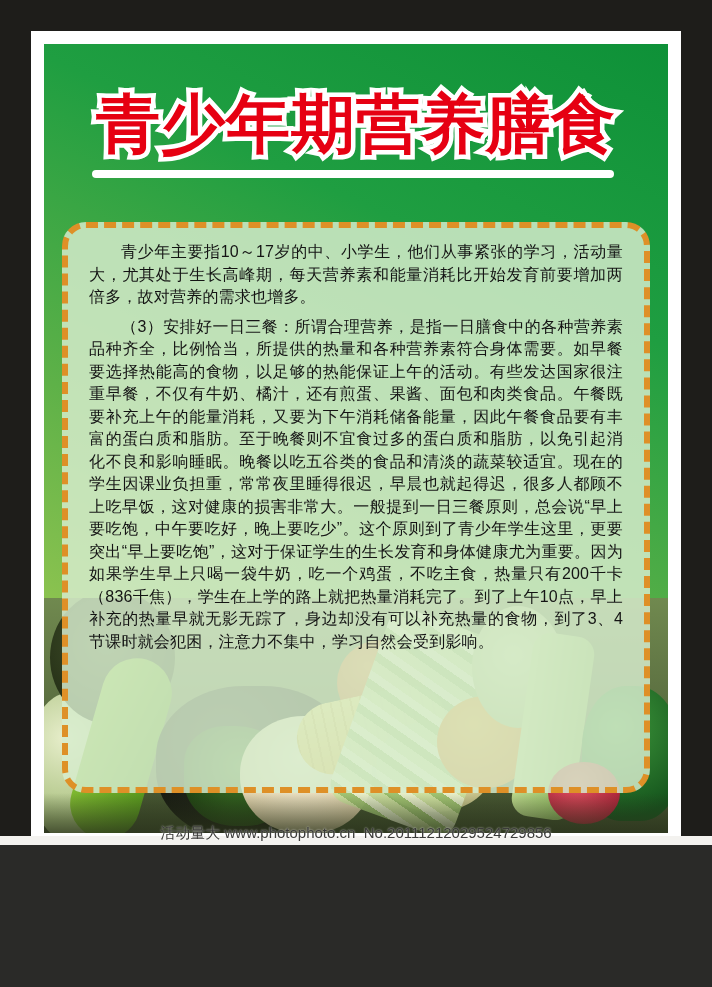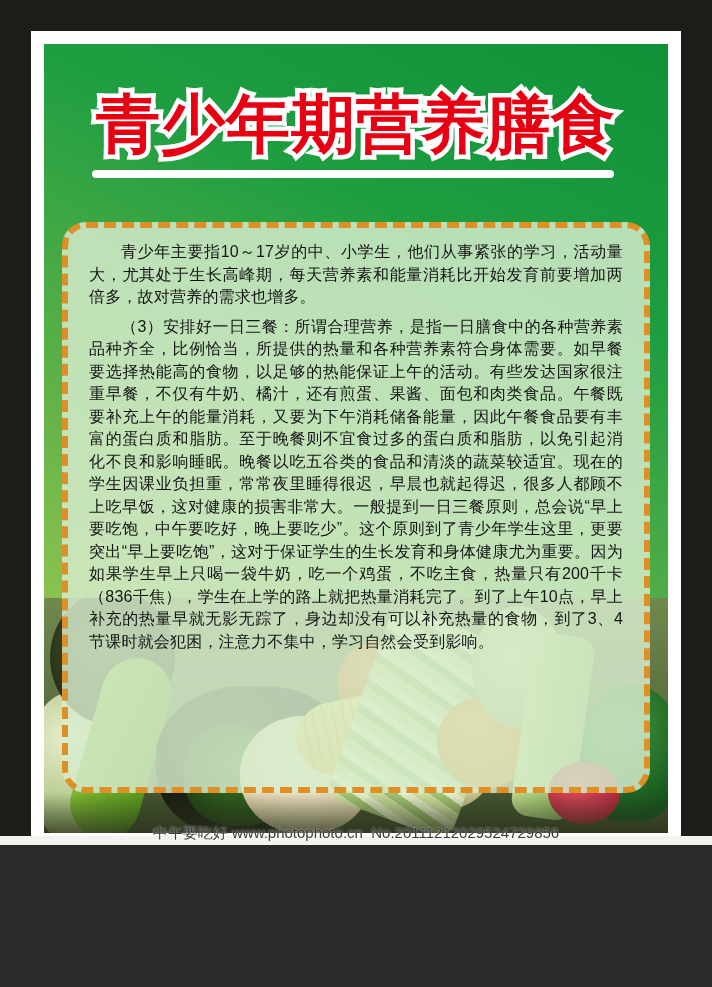--- a/index.html
+++ b/index.html
@@ -141,15 +141,15 @@
     </div>
 
     <div class="panel">
       <p>青少年主要指10～17岁的中、小学生，他们从事紧张的学习，活动量大，尤其处于生长高峰期，每天营养素和能量消耗比开始发育前要增加两倍多，故对营养的需求也增多。</p>
       <p>（3）安排好一日三餐：所谓合理营养，是指一日膳食中的各种营养素品种齐全，比例恰当，所提供的热量和各种营养素符合身体需要。如早餐要选择热能高的食物，以足够的热能保证上午的活动。有些发达国家很注重早餐，不仅有牛奶、橘汁，还有煎蛋、果酱、面包和肉类食品。午餐既要补充上午的能量消耗，又要为下午消耗储备能量，因此午餐食品要有丰富的蛋白质和脂肪。至于晚餐则不宜食过多的蛋白质和脂肪，以免引起消化不良和影响睡眠。晚餐以吃五谷类的食品和清淡的蔬菜较适宜。现在的学生因课业负担重，常常夜里睡得很迟，早晨也就起得迟，很多人都顾不上吃早饭，这对健康的损害非常大。一般提到一日三餐原则，总会说“早上要吃饱，中午要吃好，晚上要吃少”。这个原则到了青少年学生这里，更要突出“早上要吃饱”，这对于保证学生的生长发育和身体健康尤为重要。因为如果学生早上只喝一袋牛奶，吃一个鸡蛋，不吃主食，热量只有200千卡（836千焦），学生在上学的路上就把热量消耗完了。到了上午10点，早上补充的热量早就无影无踪了，身边却没有可以补充热量的食物，到了3、4节课时就会犯困，注意力不集中，学习自然会受到影响。</p>
     </div>
 
   </div>
 
   <div class="bottom-strip"></div>
-  <div class="watermark">中午要吃好 www.photophoto.cn  No.20111212029524729856</div>
+  <div class="watermark">活动量大 www.photophoto.cn  No.20111212029524729856</div>
 
 </div>
 
 </body></html>

